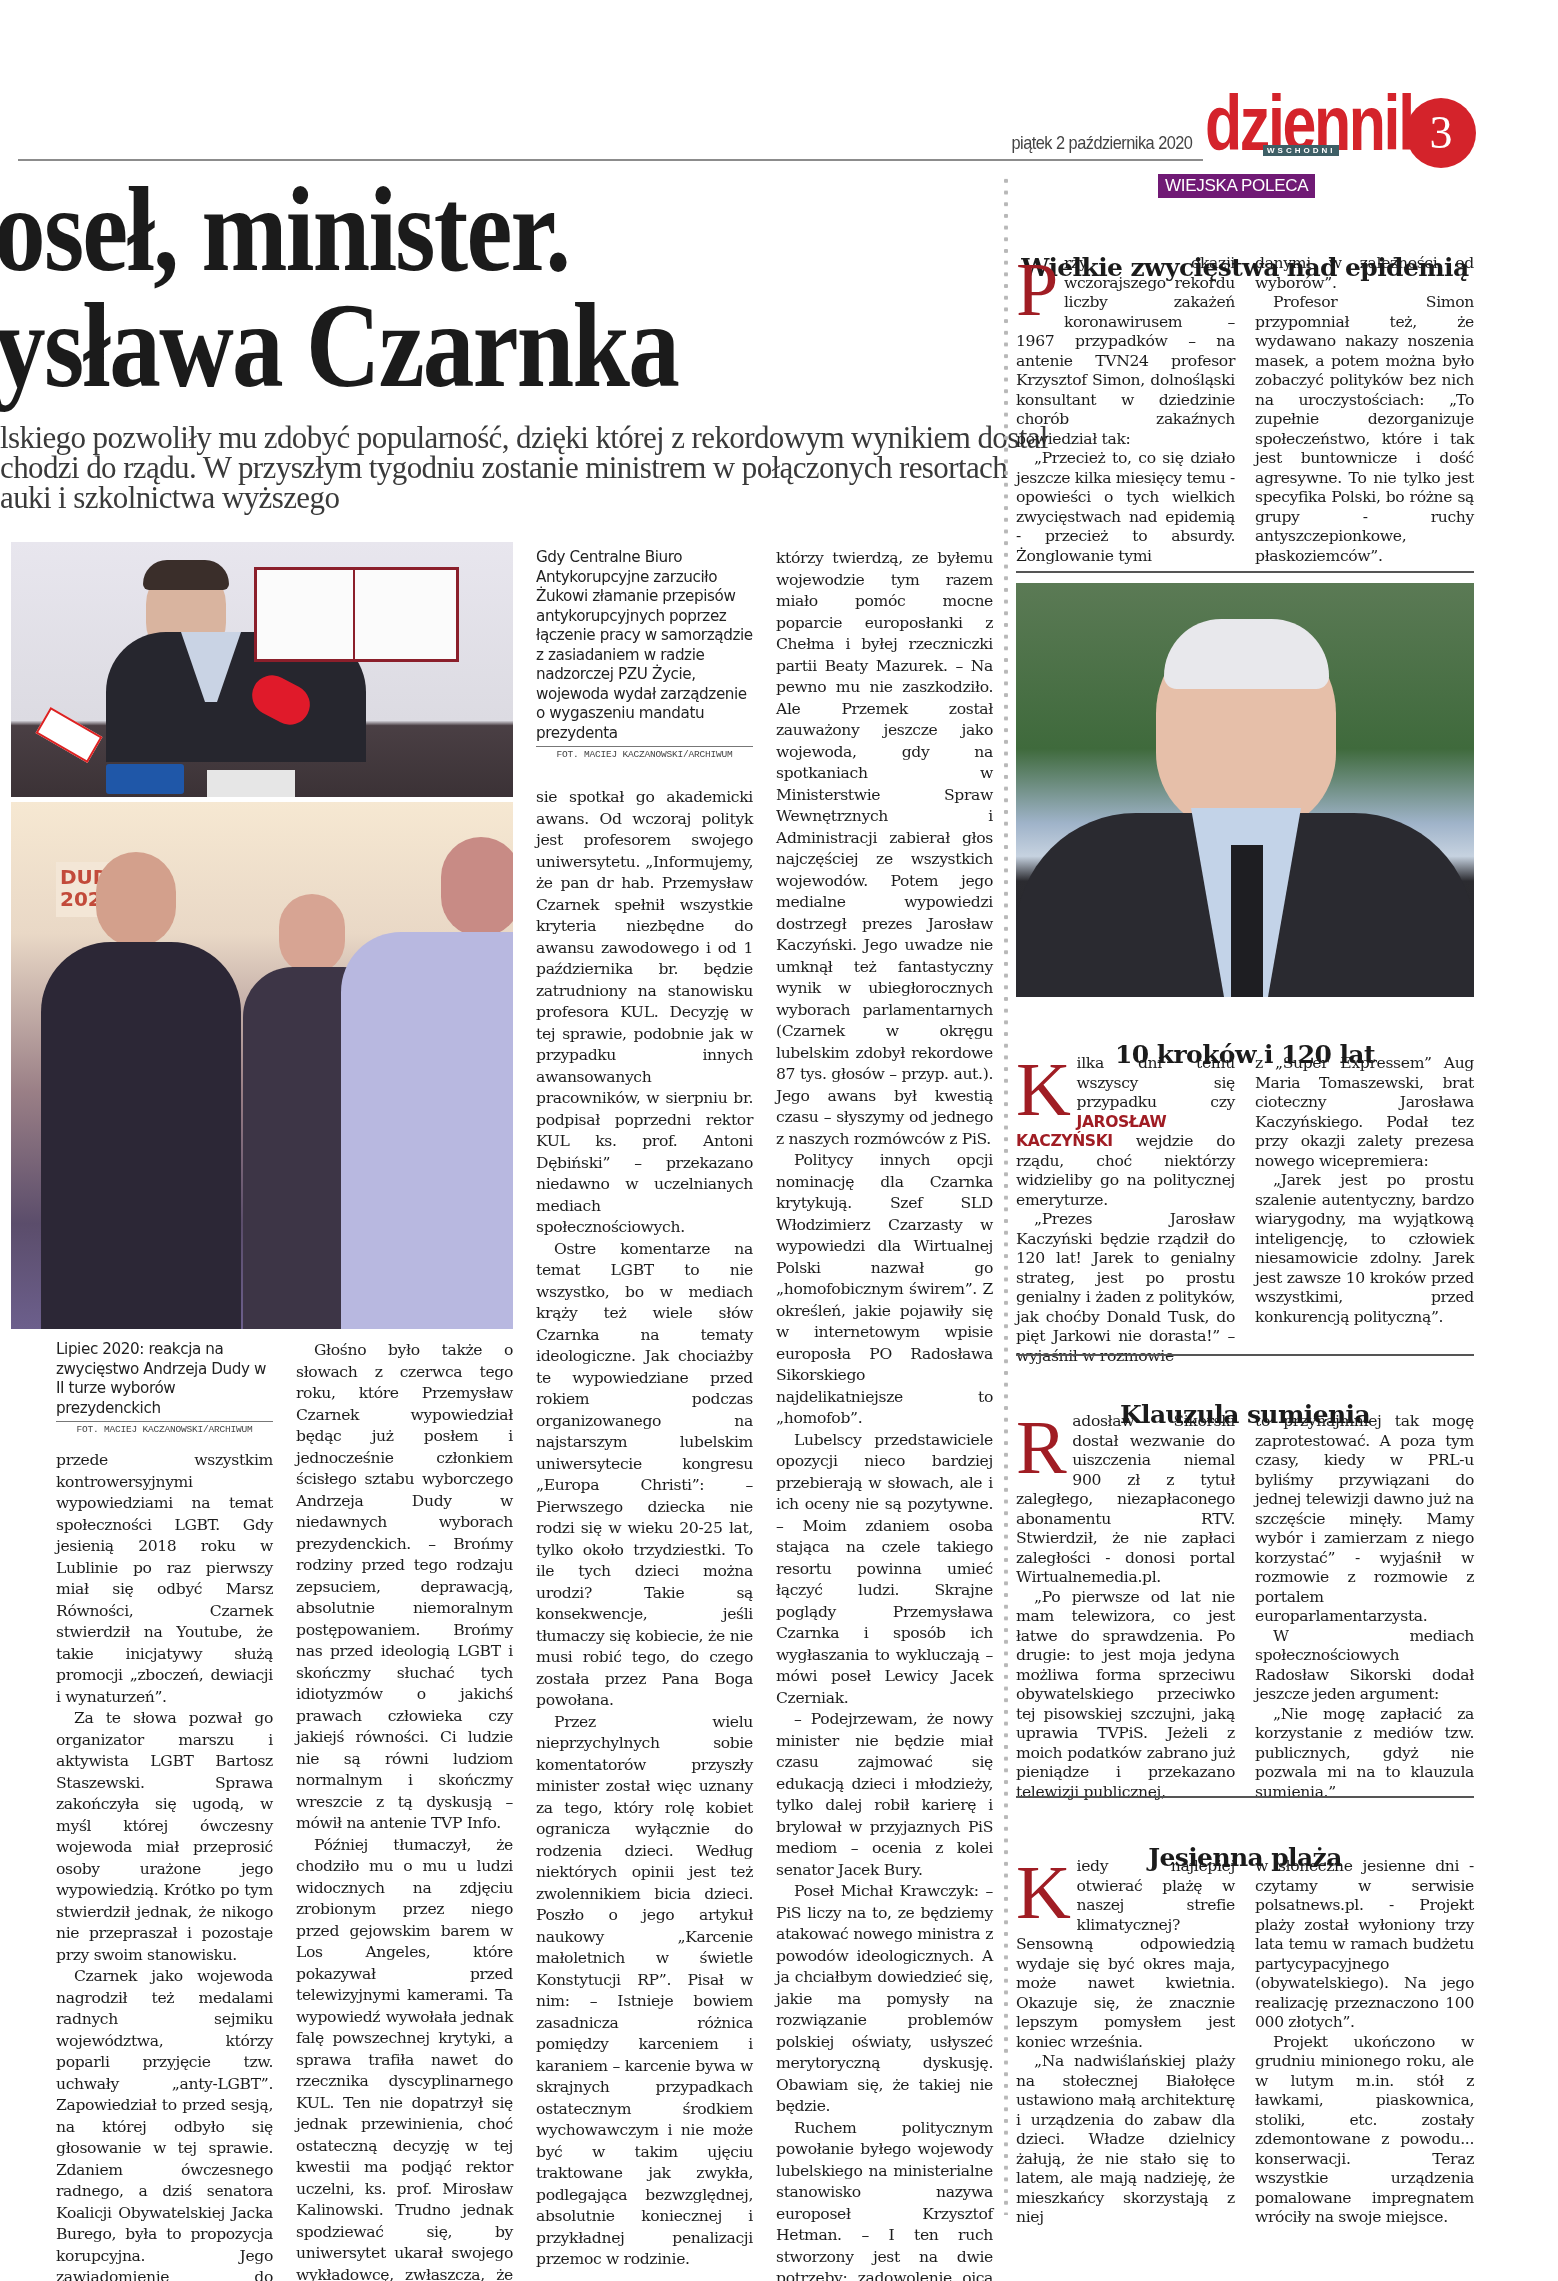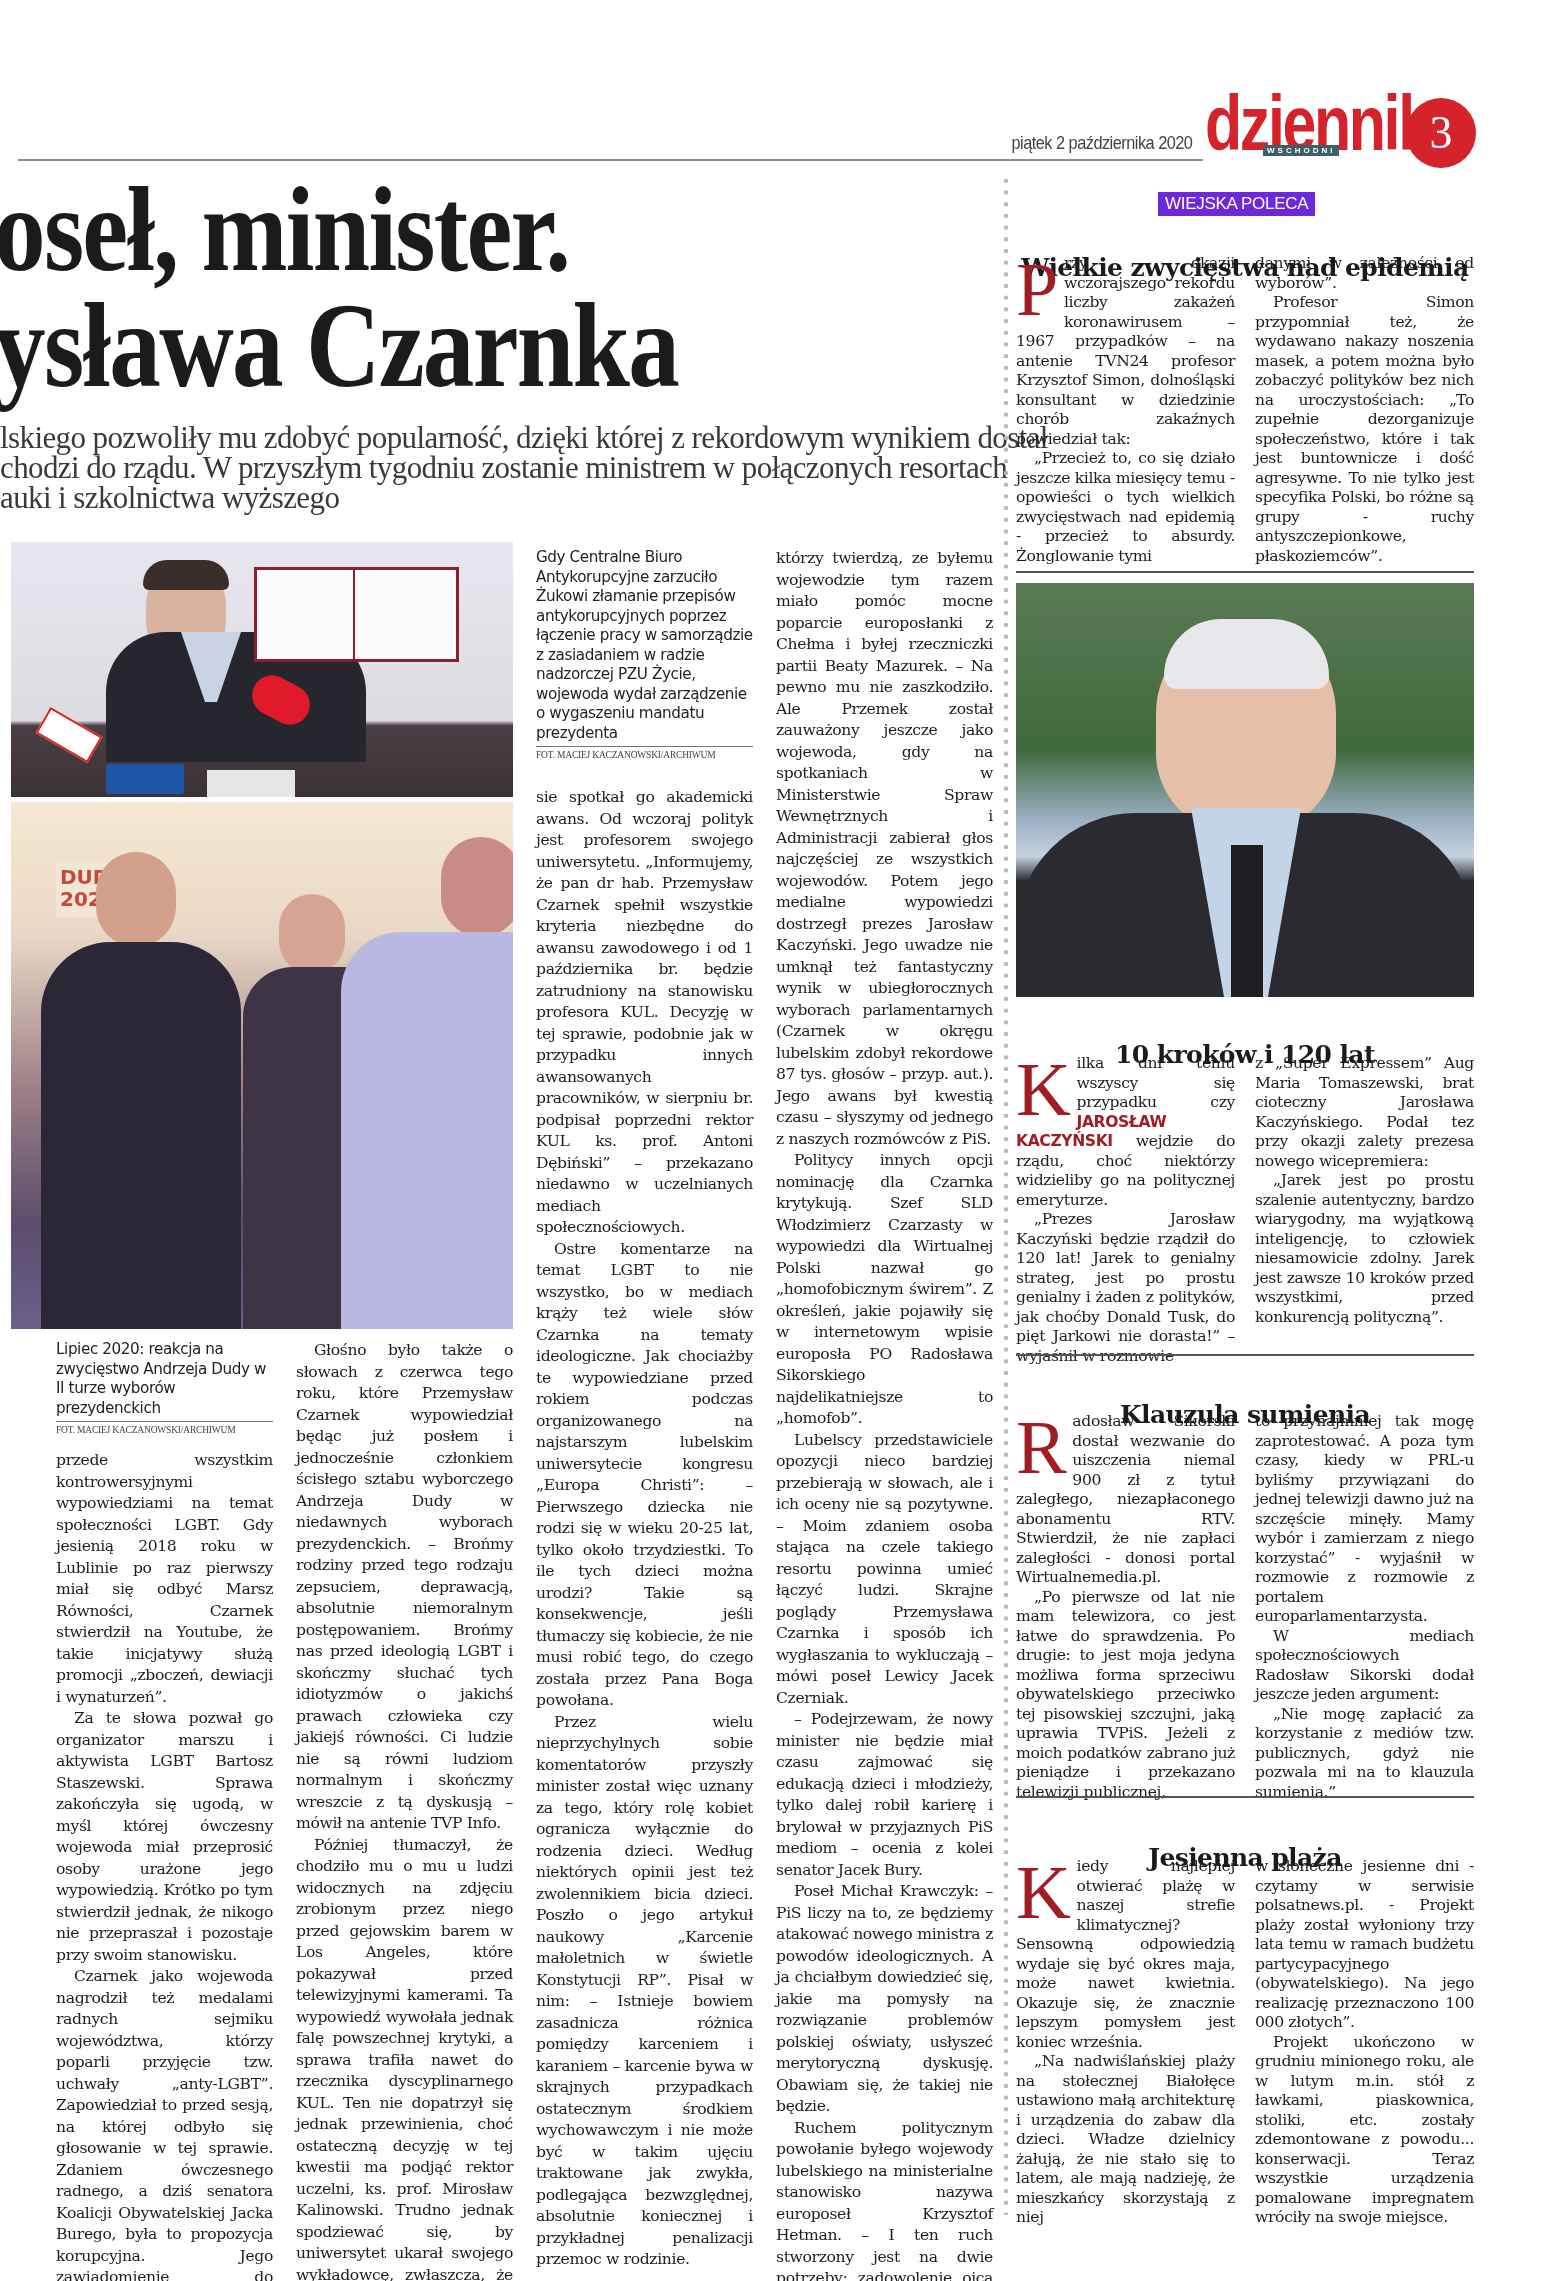--- a/index.html
+++ b/index.html
@@ -7,41 +7,41 @@
   body { position: relative; font-family: "DejaVu Serif", serif; color: #1b1b1b; }
   .abs { position: absolute; }
 
   
   .header-rule { left: 18px; top: 159px; width: 1185px; height: 2px; background: #8c8c8c; }
   .date { right: 366px; top: 132px; font-family: "Liberation Sans", sans-serif; font-size: 19px; color: #444; letter-spacing: -0.6px; transform: scaleX(0.86); transform-origin: right; }
   .logo { left: 1205px; top: 92px; width: 195px; height: 78px; }
   .logo-word { position: absolute; left: 0; top: -8px; font-family: "Liberation Sans", sans-serif; font-weight: bold; font-size: 78px; color: #d4232b; letter-spacing: -3px; transform: scaleX(0.78); transform-origin: left; line-height: 1; }
   .logo-sub { position: absolute; left: 58px; top: 53px; background: #3e5f66; color: #fff; font-family: "Liberation Sans", sans-serif; font-weight: bold; font-size: 8px; letter-spacing: 3px; padding: 1px 4px; }
   .page-num { left: 1406px; top: 98px; width: 70px; height: 70px; border-radius: 50%; background: #d4232b; color: #fff; font-family: "Liberation Serif", serif; font-size: 46px; line-height: 70px; text-align: center; }
-  .section-tag { left: 1158px; top: 192px; background: #6d28d9; color: #fff; font-family: "Liberation Sans", sans-serif; font-size: 17px; padding: 2px 7px; letter-spacing: -0.3px; }
+  .section-tag { left: 1158px; top: 174px; background: #701a75; color: #fff; font-family: "Liberation Sans", sans-serif; font-size: 17px; padding: 2px 7px; letter-spacing: -0.3px; }
 
   
   .headline { left: -6px; top: 172px; width: 1000px; font-family: "Liberation Serif", serif; font-weight: bold; font-size: 120px; line-height: 116px; letter-spacing: -2px; color: #1b1b1b; transform: scaleX(0.86); transform-origin: left; white-space: nowrap; }
   .lead { left: 0; top: 423px; width: 1000px; font-family: Liberation Serif, serif; font-size: 31px; line-height: 30px; color: #3a3a3a; letter-spacing: -0.6px; white-space: nowrap; }
 
   
   .photo { overflow: hidden; }
   .photo-1 { left: 11px; top: 542px; width: 502px; height: 255px; background: linear-gradient(180deg, #e8e6ee 0%, #dcdbe2 70%, #4a3f44 72%, #3b3236 100%); }
   .photo-2 { left: 11px; top: 802px; width: 502px; height: 527px; background: linear-gradient(180deg, #f6e8d2 0%, #e9d8c6 25%, #9a7f86 55%, #5b4d6b 80%, #6c5f8c 100%); }
   .photo-3 { left: 1016px; top: 583px; width: 458px; height: 414px; background: linear-gradient(180deg, #5b7a55 0%, #3f6a3c 40%, #9fb3c9 58%, #c6d2e0 66%, #2b2b30 72%, #232328 100%); }
 
   
   .shape { position: absolute; }
 
   
   .col { position: absolute; font-family: "DejaVu Serif", serif; font-size: 15.6px; line-height: 21.5px; color: #1c1c1c; text-align: justify; hyphens: manual; letter-spacing: -0.35px; }
   .col p { text-indent: 0; }
   .col p.ind { text-indent: 18px; }
   .caption { font-family: "DejaVu Sans", sans-serif; font-size: 15.2px; line-height: 19.5px; color: #222; letter-spacing: -0.4px; text-align: left; }
-  .credit { font-family: Liberation Serif, serif; font-size: 9.5px; line-height: 12px; color: #444; text-align: left; border-top: 1.5px solid #777; padding-top: 2px; margin-top: 3px; margin-bottom: 14px; letter-spacing: -0.2px; }
+  .credit { font-family: Liberation Mono, monospace; font-size: 9.5px; line-height: 12px; color: #444; text-align: center; border-top: 1.5px solid #777; padding-top: 2px; margin-top: 3px; margin-bottom: 14px; letter-spacing: -0.2px; }
 
   
   .dots { left: 1002px; top: 175px; width: 8px; height: 2040px; background-image: radial-gradient(circle, #b8b8b8 2px, transparent 2.4px); background-size: 8px 11.7px; }
 
   
   .side-rule { left: 1016px; width: 458px; height: 2px; background: #555; }
   .side-title { left: 1016px; width: 458px; text-align: center; font-family: "DejaVu Serif", serif; font-weight: bold; font-size: 25px; color: #1b1b1b; letter-spacing: -0.6px; margin-top: 35px; }
   .scol { position: absolute; width: 219px; font-family: "DejaVu Serif", serif; font-size: 15.6px; line-height: 19.5px; color: #1c1c1c; text-align: justify; letter-spacing: -0.35px; }
   .scol p.ind { text-indent: 18px; }
   .dropcap { float: left; font-family: "Liberation Serif", serif; font-size: 76px; line-height: 58px; color: #a01d24; margin: 4px 6px 0 0; padding-top: 2px; }

